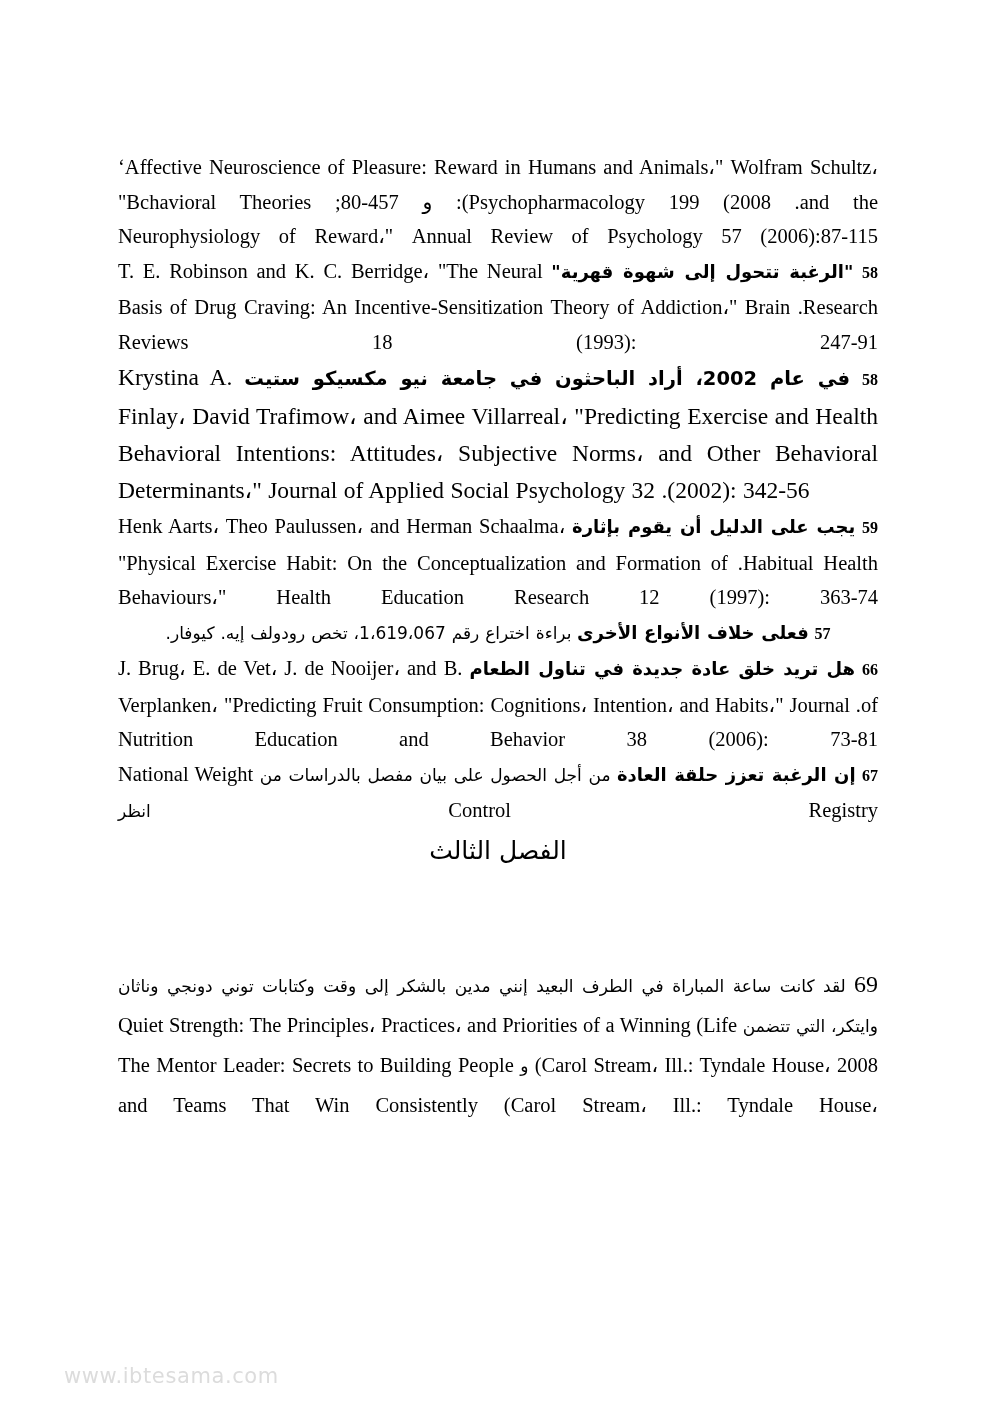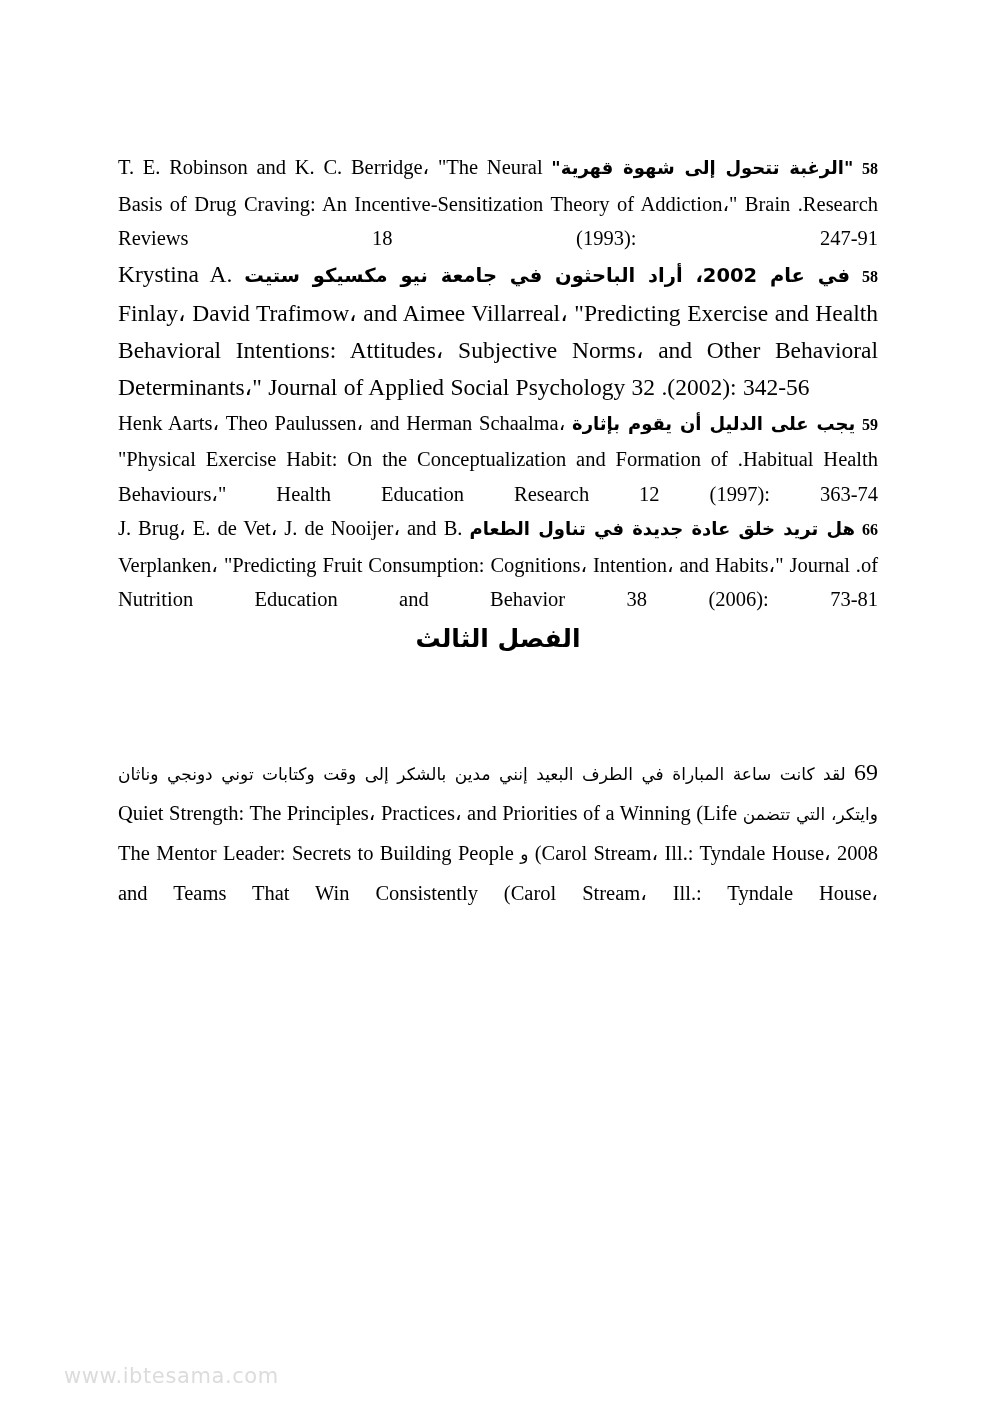--- a/index.html
+++ b/index.html
@@ -79,21 +79,21 @@
     line-height: 37px;
     text-align-last: left;
   }
   .note.big .ar-b { font-size: 19.5px; }
 
   
   .chapter-heading {
     direction: rtl;
     text-align: center;
     font-family: "DejaVu Sans", "Liberation Sans", sans-serif;
-    font-weight: 700;
+    font-weight: 400;
     font-size: 25px;
     line-height: 40px;
     margin: 2px 0 0 0;
     letter-spacing: 0;
   }
 
   .gap { height: 74px; }
 
   
   .final-note {
@@ -119,47 +119,62 @@
     user-select: none;
   }
 </style>
 </head>
 <body>
 
 <div class="page">
 
   <div class="content">
 
+    <p class="note last-justify">
+      <span class="en">‘Affective Neuroscience of Pleasure: Reward in Humans and Animals،" Wolfram Schultz، "Bchavioral Theories ;80-457 و :(Psychopharmacology 199 (2008 .and the Neurophysiology of Reward،" Annual Review of Psychology 57 (2006):87-115</span>
+    </p>
 
     <p class="note last-justify">
       <span class="num-b">58</span>
       <span class="ar-b">"الرغبة تتحول إلى شهوة قهرية"</span>
       <span class="en">T. E. Robinson and K. C. Berridge، "The Neural Basis of Drug Craving: An Incentive-Sensitization Theory of Addiction،" Brain .Research Reviews 18 (1993): 247-91</span>
     </p>
 
     <p class="note big">
       <span class="num-b">58</span>
       <span class="ar-b">في عام 2002، أراد الباحثون في جامعة نيو مكسيكو ستيت</span>
       <span class="en">Krystina A. Finlay، David Trafimow، and Aimee Villarreal، "Predicting Exercise and Health Behavioral Intentions: Attitudes، Subjective Norms، and Other Behavioral Determinants،" Journal of Applied Social Psychology 32 .(2002): 342-56</span>
     </p>
 
     <p class="note last-justify">
       <span class="num-b">59</span>
       <span class="ar-b">يجب على الدليل أن يقوم بإثارة</span>
       <span class="en">Henk Aarts، Theo Paulussen، and Herman Schaalma، "Physical Exercise Habit: On the Conceptualization and Formation of .Habitual Health Behaviours،" Health Education Research 12 (1997): 363-74</span>
     </p>
 
 
+    <p class="note last-center">
+      <span class="num-b">57</span>
+      <span class="ar-b">فعلى خلاف الأنواع الأخرى</span>
+      <span class="ar-n">براءة اختراع رقم 1،619،067، تخص رودولف إيه. كيوفار.</span>
+    </p>
 
     <p class="note last-justify">
       <span class="num-b">66</span>
       <span class="ar-b">هل تريد خلق عادة جديدة في تناول الطعام</span>
       <span class="en">J. Brug، E. de Vet، J. de Nooijer، and B. Verplanken، "Predicting Fruit Consumption: Cognitions، Intention، and Habits،" Journal .of Nutrition Education and Behavior 38 (2006): 73-81</span>
     </p>
 
+    <p class="note last-justify">
+      <span class="num-b">67</span>
+      <span class="ar-b">إن الرغبة تعزز حلقة العادة</span>
+      <span class="ar-n">من أجل الحصول على بيان مفصل بالدراسات من</span>
+      <span class="en">National Weight Control Registry</span>
+      <span class="ar-n">انظر</span>
+    </p>
 
 
     <h2 class="chapter-heading">الفصل الثالث</h2>
 
     <div class="gap"></div>
 
     <p class="final-note">
       <span class="num-n">69</span>
       <span class="ar-n">لقد كانت ساعة المباراة في الطرف البعيد إنني مدين بالشكر إلى وقت وكتابات توني دونجي وناثان</span>
       <span class="ar-n">وايتكر، التي تتضمن</span>

